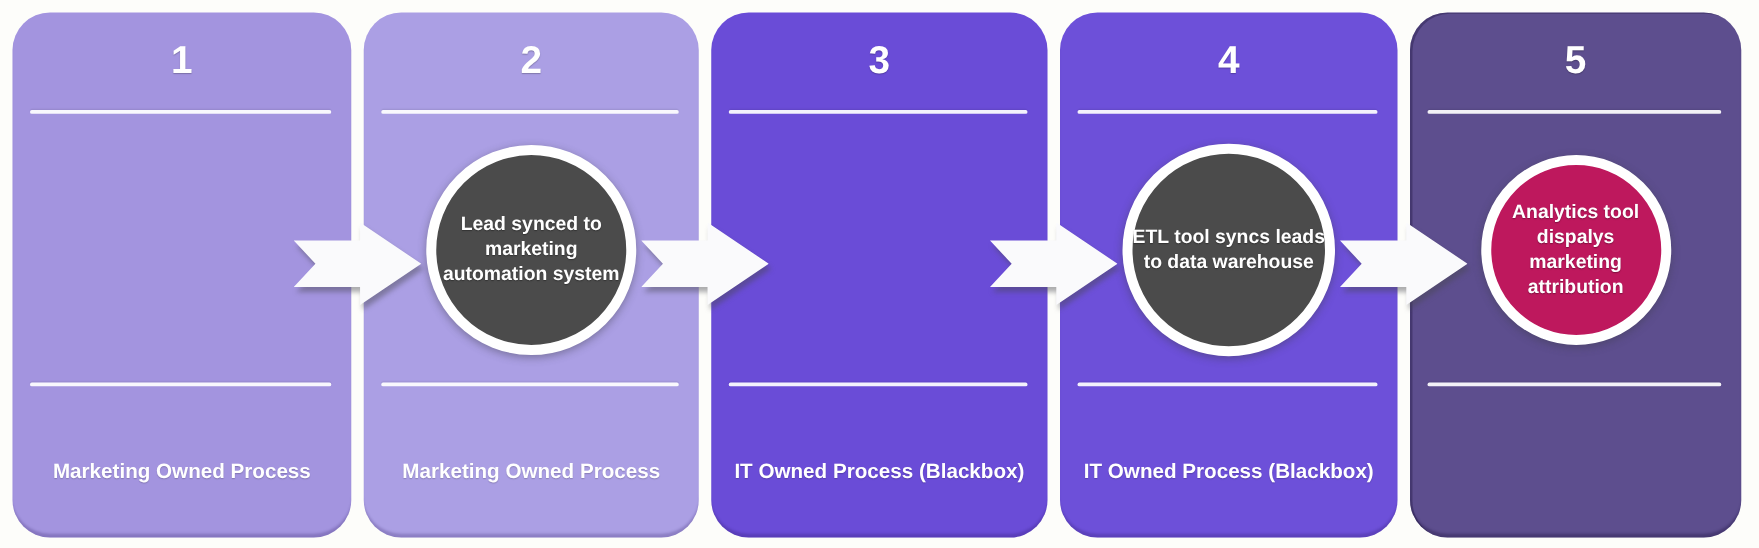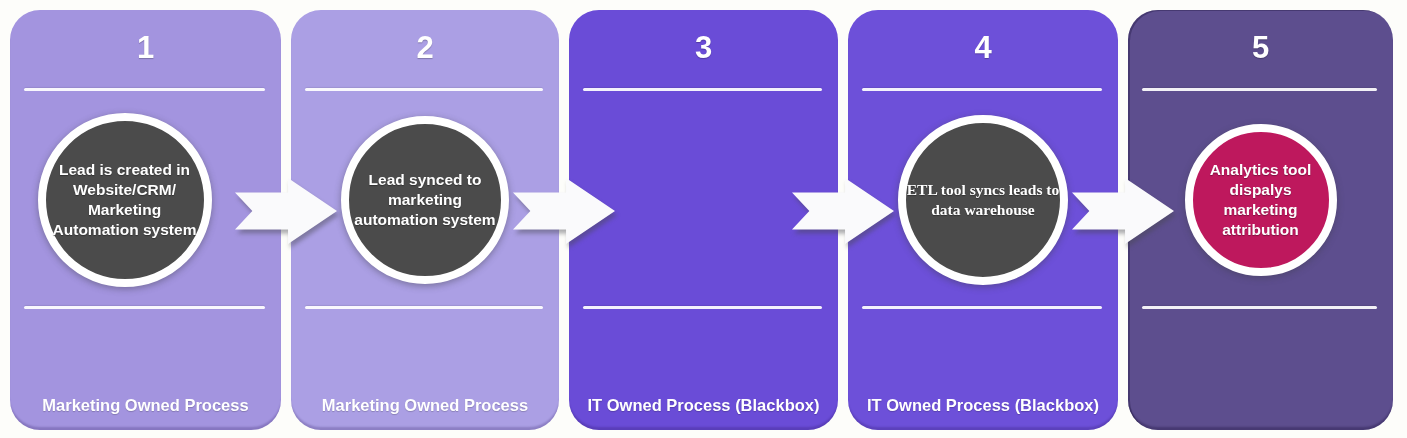--- a/index.html
+++ b/index.html
@@ -87,21 +87,20 @@
 
   .owner {
     position: absolute;
     top: 358px;
     left: 0; right: 0;
     text-align: center;
     color: #ffffff;
     font-weight: bold;
     font-size: 16.5px;
     text-shadow: 0 1px 1px rgba(0,0,0,0.2);
-    margin-top: 28px;
   }
 
   .arrow {
     position: absolute;
     top: 168px;
     right: -56px;
     width: 102px;
     height: 66px;
     z-index: 6;
     filter: drop-shadow(2px 4px 2px rgba(70,70,80,0.45));
@@ -109,25 +108,20 @@
   .arrow svg { display: block; width: 100%; height: 100%; }
 </style>
 </head>
 <body style="background: rgb(253, 253, 250);">
 
 <div class="board">
 
   <div class="card card--1" style="background-color: rgb(163, 148, 223);">
     <div class="num">1</div>
     <div class="divider divider--top"></div>
-    <div class="circle-area">
-      <div class="circle" style="background-color: rgb(75, 75, 75); border-color: rgb(255, 255, 255);">
-        <div class="circle-label">Lead is created in Website/CRM/ Marketing Automation system</div>
-      </div>
-    </div>
     <div class="divider divider--bottom"></div>
     <div class="owner">Marketing Owned Process</div>
     <div class="arrow">
       <svg viewBox="0 0 100 64" preserveAspectRatio="none">
         <polygon class="arrow-shape" points="0,14 52,14 52,0 100,32 52,64 52,50 0,50 17,32" fill="#fafafc"></polygon>
       </svg>
     </div>
   </div>
 
   <div class="card card--2" style="background-color: rgb(171, 159, 228);">
@@ -156,21 +150,21 @@
       <svg viewBox="0 0 100 64" preserveAspectRatio="none">
         <polygon class="arrow-shape" points="0,14 52,14 52,0 100,32 52,64 52,50 0,50 17,32" fill="#fafafc"></polygon>
       </svg>
     </div>
   </div>
 
   <div class="card card--4" style="background-color: rgb(109, 80, 217);">
     <div class="num">4</div>
     <div class="divider divider--top"></div>
     <div class="circle-area">
-      <div class="circle" style="background-color: rgb(75, 75, 75); border-color: rgb(255, 255, 255); font-family: Liberation Serif, serif;">
+      <div class="circle" style="background-color: rgb(75, 75, 75); border-color: rgb(255, 255, 255);">
         <div class="circle-label">ETL tool syncs leads to data warehouse</div>
       </div>
     </div>
     <div class="divider divider--bottom"></div>
     <div class="owner">IT Owned Process (Blackbox)</div>
     <div class="arrow">
       <svg viewBox="0 0 100 64" preserveAspectRatio="none">
         <polygon class="arrow-shape" points="0,14 52,14 52,0 100,32 52,64 52,50 0,50 17,32" fill="#fafafc"></polygon>
       </svg>
     </div>

